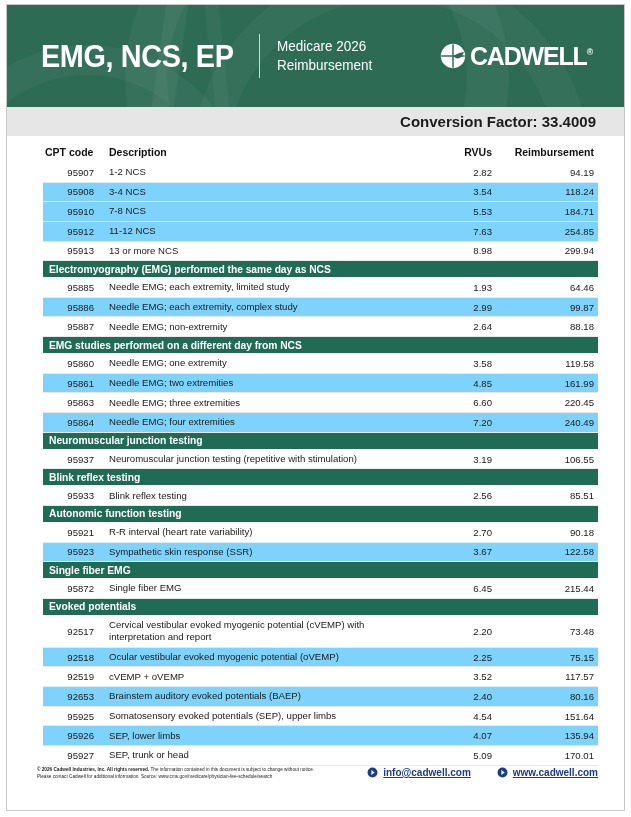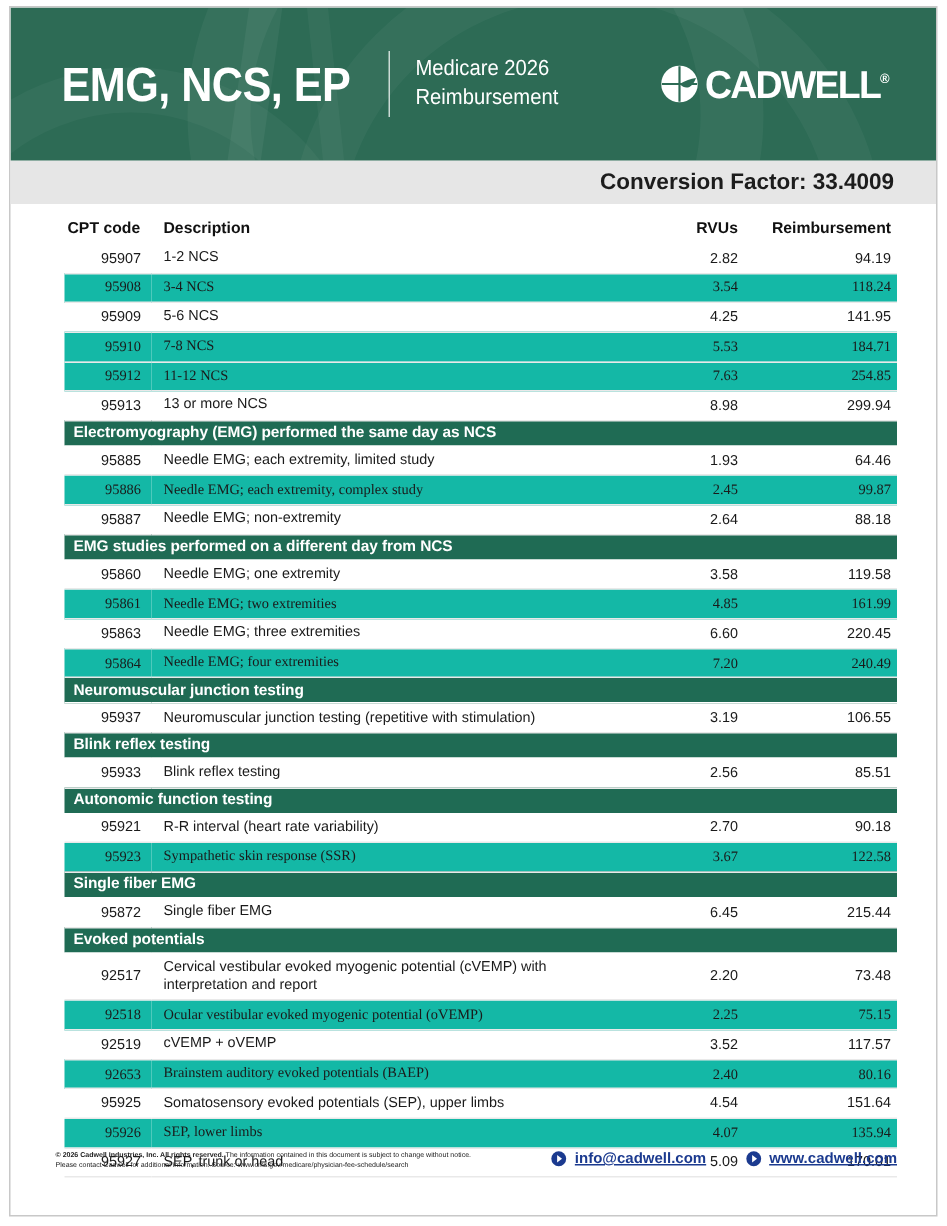--- a/index.html
+++ b/index.html
@@ -189,21 +189,21 @@
     border-bottom: 1px solid #ffffff;
   }
 
   tr.data-row td {
     font-size: 9.6px;
     color: #1a1a1a;
     padding: 3.2px 0;
     border-bottom: 1px solid #e9e9e9;
     vertical-align: middle;
   }
-  tr.data-row.alt td { background: #14b8a6; font-family: Liberation Serif, serif; }
+  tr.data-row.alt td { background: #7dd3fc; }
   td.cell-code {
     text-align: right;
     padding-right: 7px !important;
     white-space: nowrap;
   }
   td.cell-desc {
     padding-left: 8px !important;
     padding-right: 10px !important;
     line-height: 1.28;
   }
@@ -316,26 +316,20 @@
               <td class="cell-desc">1-2 NCS</td>
               <td class="cell-rvu">2.82</td>
               <td class="cell-reimb">94.19</td>
             </tr>
             <tr class="data-row alt">
               <td class="cell-code">95908</td>
               <td class="cell-desc">3-4 NCS</td>
               <td class="cell-rvu">3.54</td>
               <td class="cell-reimb">118.24</td>
             </tr>
-            <tr class="data-row">
-              <td class="cell-code">95909</td>
-              <td class="cell-desc">5-6 NCS</td>
-              <td class="cell-rvu">4.25</td>
-              <td class="cell-reimb">141.95</td>
-            </tr>
             <tr class="data-row alt">
               <td class="cell-code">95910</td>
               <td class="cell-desc">7-8 NCS</td>
               <td class="cell-rvu">5.53</td>
               <td class="cell-reimb">184.71</td>
             </tr>
             <tr class="data-row alt">
               <td class="cell-code">95912</td>
               <td class="cell-desc">11-12 NCS</td>
               <td class="cell-rvu">7.63</td>
@@ -352,21 +346,21 @@
             </tr>
             <tr class="data-row">
               <td class="cell-code">95885</td>
               <td class="cell-desc">Needle EMG; each extremity, limited study</td>
               <td class="cell-rvu">1.93</td>
               <td class="cell-reimb">64.46</td>
             </tr>
             <tr class="data-row alt">
               <td class="cell-code">95886</td>
               <td class="cell-desc">Needle EMG; each extremity, complex study</td>
-              <td class="cell-rvu">2.45</td>
+              <td class="cell-rvu">2.99</td>
               <td class="cell-reimb">99.87</td>
             </tr>
             <tr class="data-row">
               <td class="cell-code">95887</td>
               <td class="cell-desc">Needle EMG; non-extremity</td>
               <td class="cell-rvu">2.64</td>
               <td class="cell-reimb">88.18</td>
             </tr>
             <tr class="section-row">
               <td colspan="4">EMG studies performed on a different day from NCS</td>

